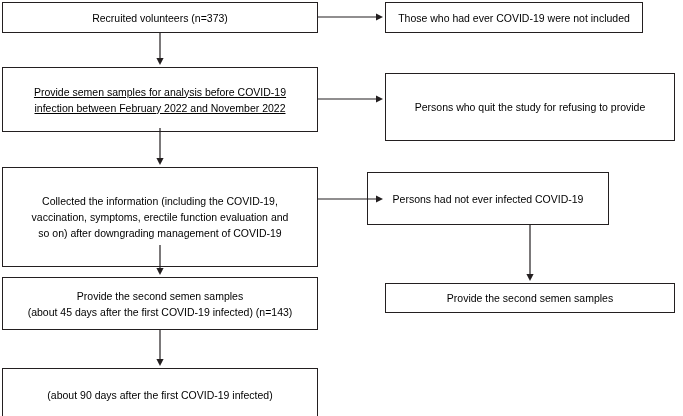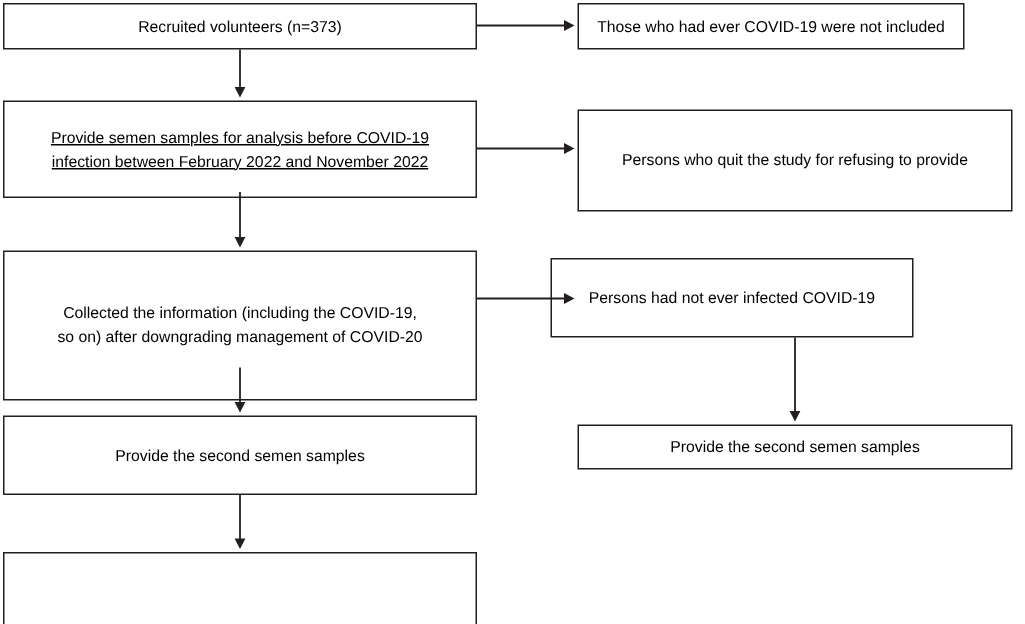--- a/index.html
+++ b/index.html
@@ -67,40 +67,43 @@
         </div>
       </div>
       <div class="node" style="left: 385px; top: 73px; width: 290px; height: 68px; border-color: rgb(35, 31, 32); color: rgb(0, 0, 0);">
         <div class="lines">
           <span>Persons who quit the study for refusing to provide</span>
         </div>
       </div>
       <div class="node" style="left: 2px; top: 167px; width: 316px; height: 100px; border-color: rgb(35, 31, 32); color: rgb(0, 0, 0);">
         <div class="lines">
           <span>Collected the information (including the COVID-19,</span>
-          <span>so on) after downgrading management of COVID-20</span>
+          <span>vaccination, symptoms, erectile function evaluation and</span>
+          <span>so on) after downgrading management of COVID-19</span>
         </div>
       </div>
       <div class="node" style="left: 367px; top: 172px; width: 242px; height: 53px; border-color: rgb(35, 31, 32); color: rgb(0, 0, 0);">
         <div class="lines">
           <span>Persons had not ever infected COVID-19</span>
         </div>
       </div>
       <div class="node" style="left: 2px; top: 277px; width: 316px; height: 53px; border-color: rgb(35, 31, 32); color: rgb(0, 0, 0);">
         <div class="lines">
           <span>Provide the second semen samples</span>
+          <span>(about 45 days after the first COVID-19 infected) (n=143)</span>
         </div>
       </div>
       <div class="node" style="left: 385px; top: 283px; width: 290px; height: 30px; border-color: rgb(35, 31, 32); color: rgb(0, 0, 0);">
         <div class="lines">
           <span>Provide the second semen samples</span>
         </div>
       </div>
       <div class="node" style="left: 2px; top: 368px; width: 316px; height: 53px; border-color: rgb(35, 31, 32); color: rgb(0, 0, 0);">
         <div class="lines">
+          <span>(about 90 days after the first COVID-19 infected)</span>
         </div>
       </div>
     </div>
   <div id="connectors-layer">
       <div class="connector" style="left: 310px; top: 9px; width: 81px; height: 16px;">
         <svg width="81" height="16" viewBox="0 0 81 16">
           <line x1="8" y1="8" x2="68" y2="8" stroke="#231f20" stroke-width="1.2"></line>
           <polygon points="73,8 66,4.4 66,11.6" fill="#231f20"></polygon>
         </svg>
       </div>

